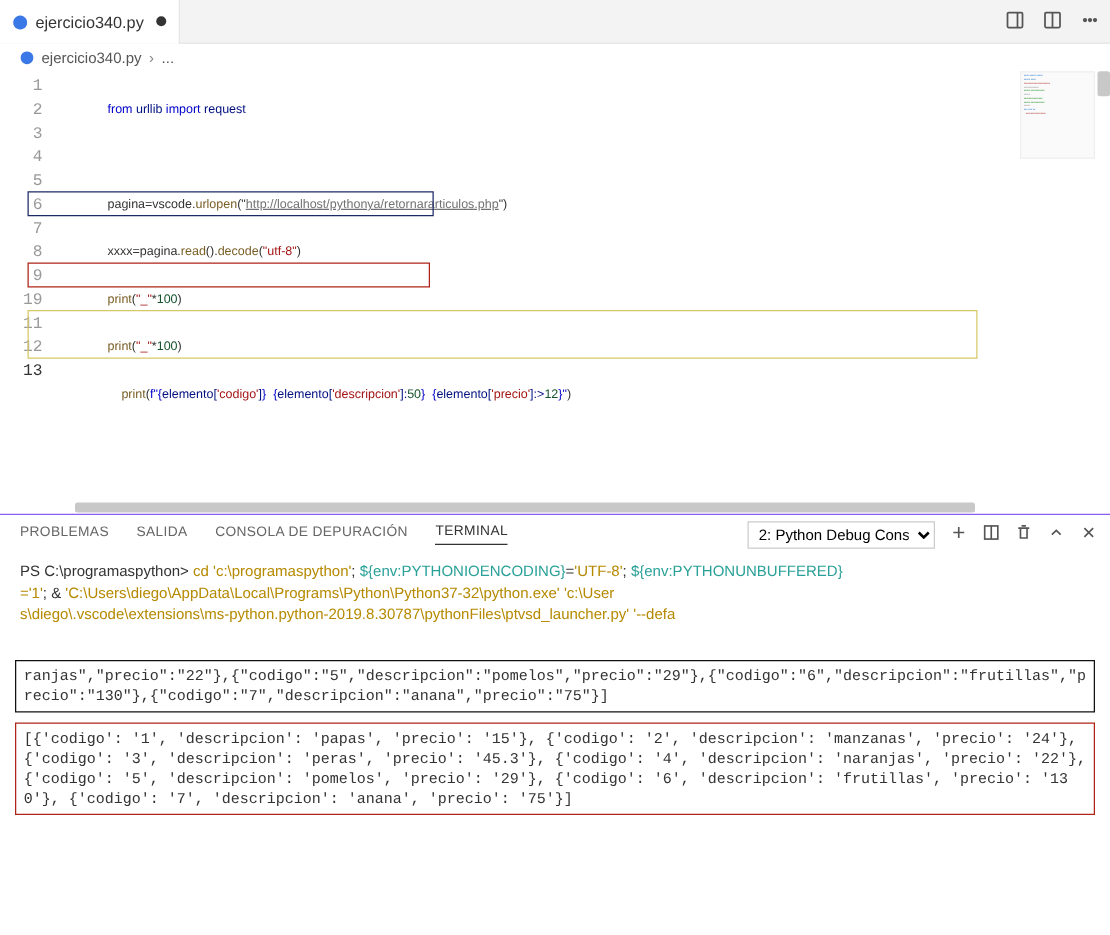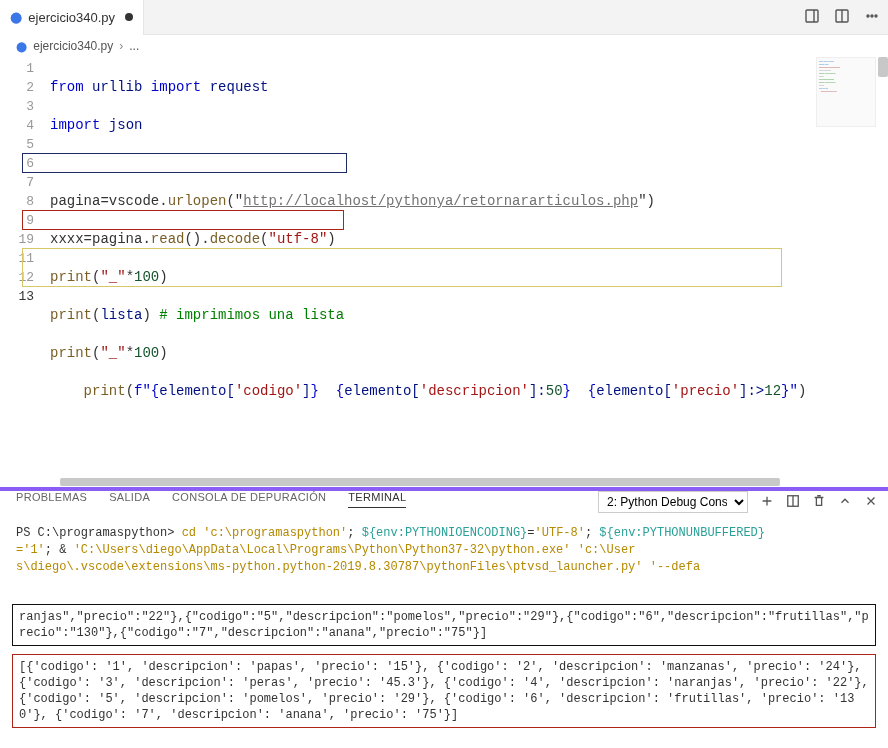--- a/index.html
+++ b/index.html
@@ -65,26 +65,27 @@
     padding-right: 16px;
     color: #999;
     font-family: Consolas, "Courier New", monospace;
     font-size: 13px;
     line-height: 19px;
     padding-top: 2px;
     user-select: none;
   }
   .gutter .ln.active { color: #333; }
   .code {
-    font-family: Liberation Mono, monospace;
-    font-size: 14px;
+    font-family: Liberation Sans, sans-serif;
+    font-size: 10px;
     line-height: 19px;
     padding-top: 2px;
     white-space: pre;
     position: relative;
+    margin-left: 36px;
   }
   .code .line { height: 19px; }
   .k { color: #0000cc; }
   .f { color: #795e26; }
   .v { color: #001080; }
   .s { color: #a31515; }
   .n { color: #14532d; }
   .c { color: #008000; }
   .url { color: #737373; text-decoration: underline; }
   .fmt { color: #0000cc; }
@@ -105,37 +106,37 @@
     background: #c8c8c8; border-radius: 2px;
   }
   .hscrollbar {
     height: 10px; background: #fff; position: relative;
   }
   .hscrollbar .thumb {
     position:absolute; left:60px; top:1px; height:8px; width:720px; background:#c8c8c8; border-radius:2px;
   }
   
   .panel-tabs {
-    display:flex; align-items:flex-start; height:32px; padding:0 16px; gap:22px;
-    border-top:4px solid #8b5cf6; font-size:11px; color:#666;
+    display:flex; align-items:center; height:32px; padding:0 16px; gap:22px;
+    border-top:1px solid #8b5cf6; font-size:11px; color:#666;
     position:relative;
   }
   .panel-tabs .ptab { cursor:pointer; padding-bottom:4px; letter-spacing:0.3px; }
   .panel-tabs .ptab.active { color:#333; border-bottom:1px solid #333; }
   .panel-right {
     position:absolute; right:10px; display:flex; gap:12px; align-items:center;
   }
   .panel-right select {
     font-size:12px; border:1px solid #ccc; height:22px; padding:0 4px; background:#fff;
     width:150px;
   }
   .panel-right svg { width:14px; height:14px; stroke:#555; fill:none; stroke-width:1.5; }
   
   .terminal {
-    font-family: Liberation Mono, monospace;
+    font-family: Liberation Sans, sans-serif;
     font-size: 12px;
     line-height: 17px;
     padding: 6px 16px 2px;
     color: #333;
     flex:0 0 auto;
   }
   .term-y { color: #b58900; }
   .term-c { color: #2aa198; }
   .prompt { color: #333; }
   
@@ -194,26 +195,24 @@
     <div class="ln">7</div>
     <div class="ln">8</div>
     <div class="ln">9</div>
     <div class="ln">19</div>
     <div class="ln">11</div>
     <div class="ln">12</div>
     <div class="ln active">13</div>
   </div>
   <div class="code">
 <div class="line"><span class="k">from</span> <span class="v">urllib</span> <span class="k">import</span> <span class="v">request</span></div>
-<div class="line"><span class="k">import</span> <span class="v">json</span></div>
 <div class="line"></div>
 <div class="line"><span>pagina=vscode.</span><span class="f">urlopen</span><span>("</span><span class="url">http://localhost/pythonya/retornararticulos.php</span><span>")</span></div>
 <div class="line"><span>xxxx=pagina.</span><span class="f">read</span><span>().</span><span class="f">decode</span><span>(</span><span class="s">"utf-8"</span><span>)</span></div>
 <div class="line"><span class="f">print</span><span>(</span><span class="s">"_"</span><span>*</span><span class="n">100</span><span>)</span></div>
-<div class="line"><span class="f">print</span><span>(</span><span class="v">lista</span><span>) </span><span class="c"># imprimimos una lista</span></div>
 <div class="line"><span class="f">print</span><span>(</span><span class="s">"_"</span><span>*</span><span class="n">100</span><span>)</span></div>
 <div class="line">    <span class="f">print</span><span>(</span><span class="fmt">f"</span><span class="fmt">{</span><span class="v">elemento[</span><span class="s">'codigo'</span><span class="v">]</span><span class="fmt">}</span><span class="s">  </span><span class="fmt">{</span><span class="v">elemento[</span><span class="s">'descripcion'</span><span class="v">]:</span><span class="n">50</span><span class="fmt">}</span><span class="s">  </span><span class="fmt">{</span><span class="v">elemento[</span><span class="s">'precio'</span><span class="v">]:&gt;</span><span class="n">12</span><span class="fmt">}</span><span class="fmt">"</span><span>)</span></div>
 <div class="line"></div>
   </div>
 
   <div class="hl blue" style="left:22px; top:96px;  width:325px; height:20px;"></div>
   <div class="hl red" style="left:22px; top:153px; width:322px; height:20px;"></div>
   <div class="hl yellow" style="left:22px; top:191px; width:760px; height:39px;"></div>
 
   <div class="minimap">

